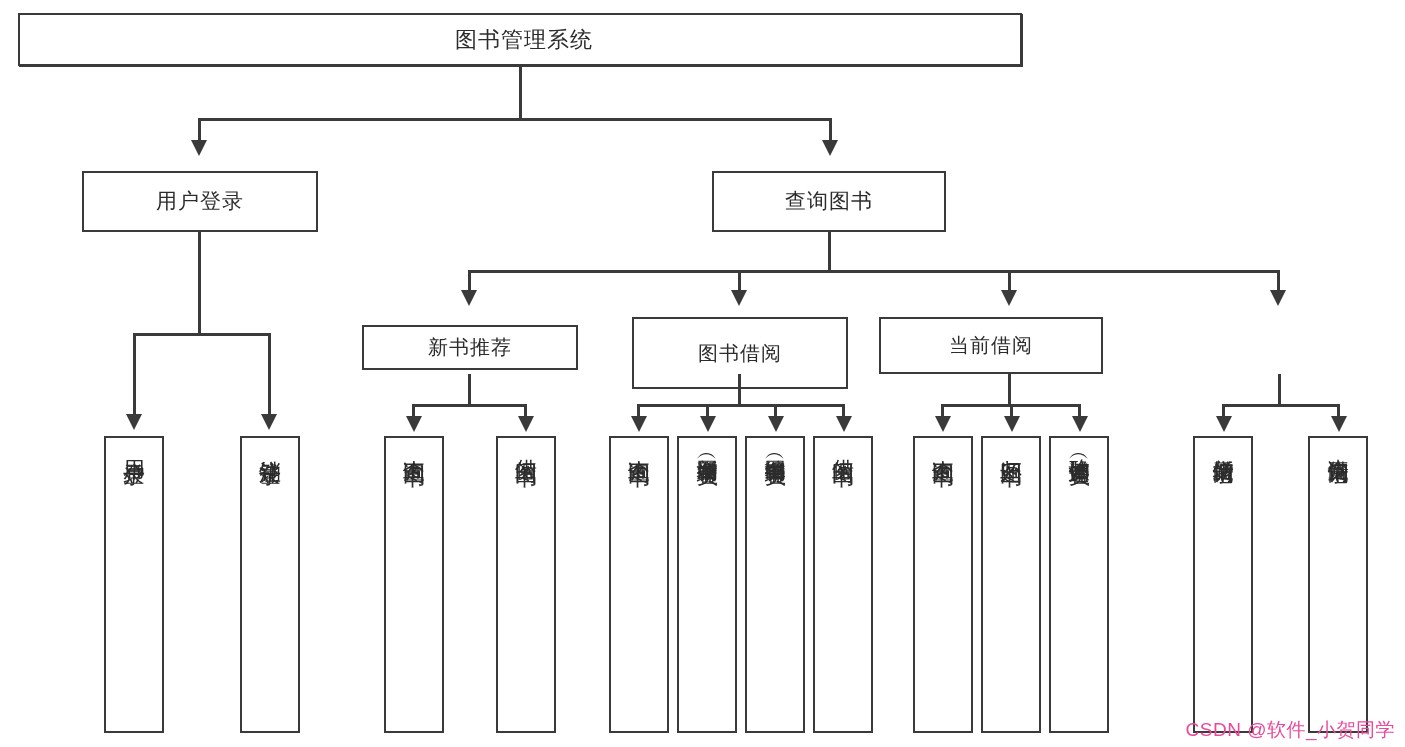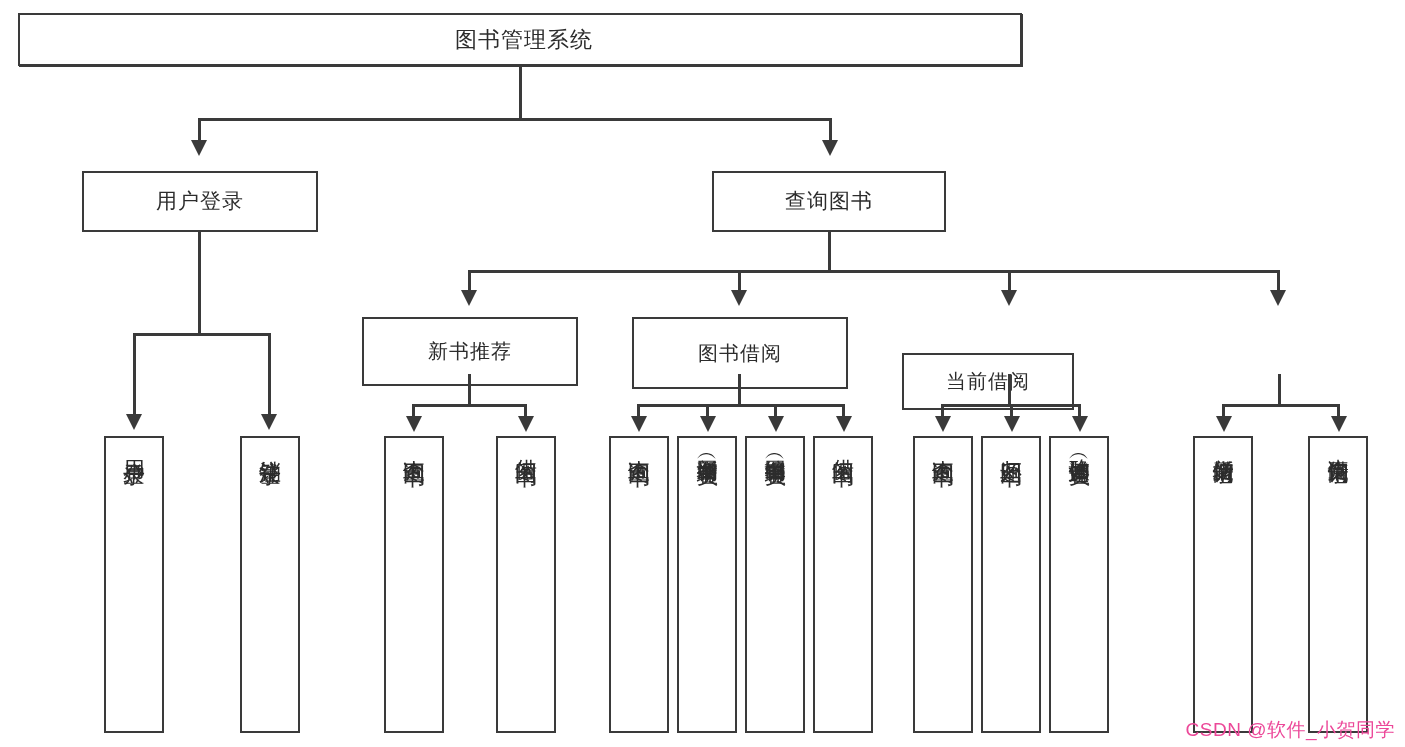--- a/index.html
+++ b/index.html
@@ -118,27 +118,27 @@
   <div class="hline" style="left:468px;top:270px;width:812px;height:3px;"></div>
   <div class="vline" style="left:468px;top:270px;width:3px;height:22px;"></div>
   <div class="arrow" style="left:461px;top:290px;"></div>
   <div class="vline" style="left:738px;top:270px;width:3px;height:22px;"></div>
   <div class="arrow" style="left:731px;top:290px;"></div>
   <div class="vline" style="left:1008px;top:270px;width:3px;height:22px;"></div>
   <div class="arrow" style="left:1001px;top:290px;"></div>
   <div class="vline" style="left:1277px;top:270px;width:3px;height:22px;"></div>
   <div class="arrow" style="left:1270px;top:290px;"></div>
 
-  <div class="node lvl2" style="left:362px;top:317px;width:216px;height:69px;">
+  <div class="node lvl2" style="left:362px;top:325px;width:216px;height:45px;">
     <span class="label">新书推荐</span>
   </div>
   <div class="node lvl2" style="left:632px;top:317px;width:216px;height:72px;">
     <span class="label">图书借阅</span>
   </div>
-  <div class="node lvl2" style="left:902px;top:317px;width:172px;height:57px;margin-top:36px;">
+  <div class="node lvl2" style="left:879px;top:317px;width:224px;height:57px;">
     <span class="label">当前借阅</span>
   </div>
 
   <div class="vline" style="left:468px;top:374px;width:3px;height:32px;"></div>
   <div class="hline" style="left:412px;top:404px;width:115px;height:3px;"></div>
   <div class="vline" style="left:412px;top:404px;width:3px;height:14px;"></div>
   <div class="arrow" style="left:406px;top:416px;"></div>
   <div class="vline" style="left:524px;top:404px;width:3px;height:14px;"></div>
   <div class="arrow" style="left:518px;top:416px;"></div>
 

